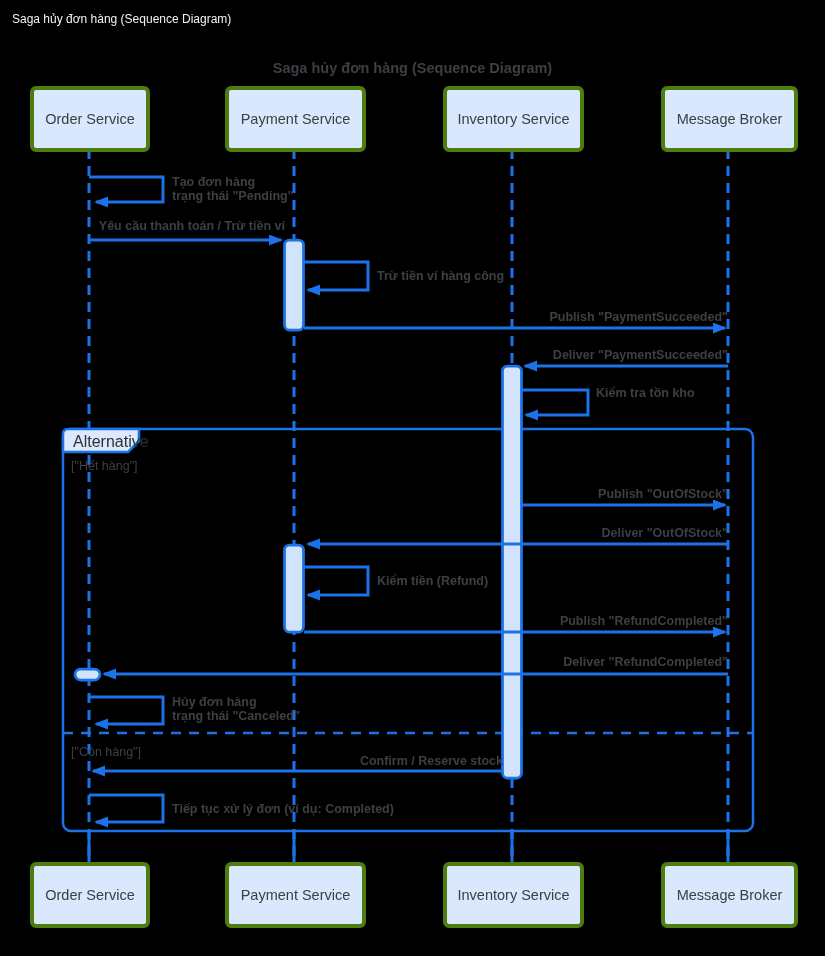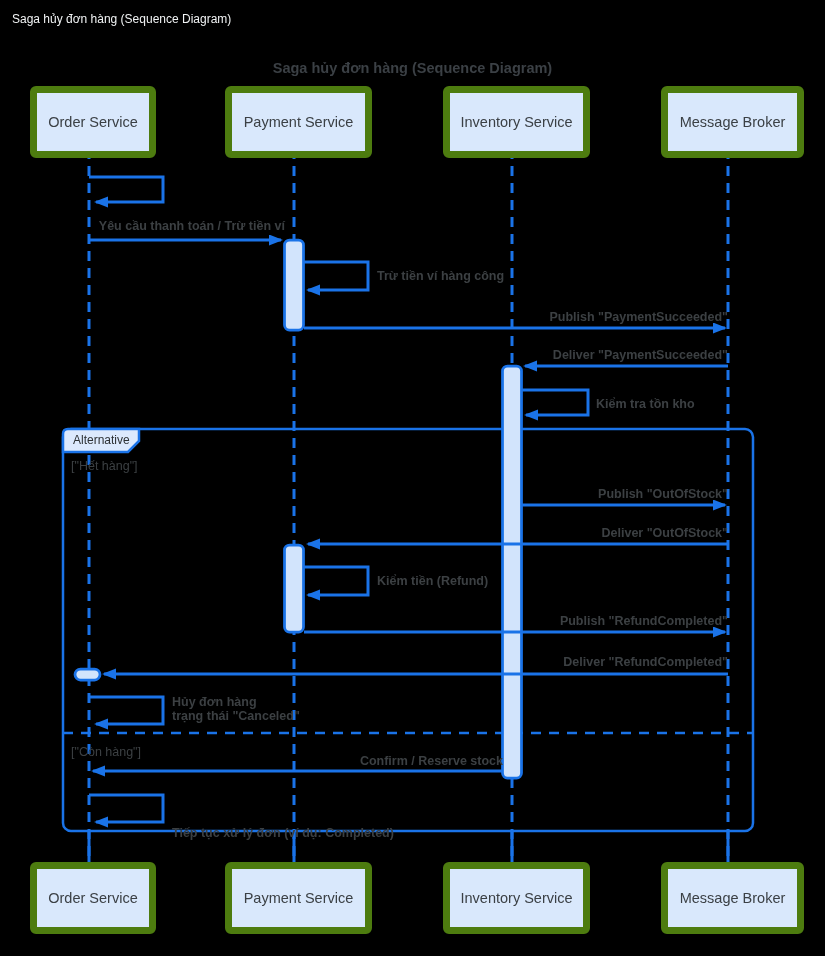--- a/index.html
+++ b/index.html
@@ -3,26 +3,26 @@
 <meta charset="utf-8">
 <style>
   html,body{margin:0;padding:0;background:#000;}
   #canvas{
     position:relative;width:825px;height:956px;background:#000;overflow:hidden;
     font-family:"Liberation Sans",sans-serif;
   }
   .page-header{position:absolute;left:12px;top:12px;font-size:12px;color:#f1f3f4;white-space:nowrap;}
   .diagram-title{position:absolute;left:0;top:60px;width:825px;text-align:center;
     font-size:14.5px;font-weight:700;color:#3b4045;}
-  .box{position:absolute;height:58px;background:#d9e8fc;border:7px solid #4d7c0f;border-radius:6px;
+  .box{position:absolute;height:58px;background:#d9e8fc;border:4px solid #4d7c0f;border-radius:6px;
     display:flex;align-items:center;justify-content:center;color:#3b4045;font-size:14.5px;white-space:nowrap;}
   .msg{position:absolute;font-weight:700;font-size:12.5px;line-height:14px;color:#3c4043;white-space:nowrap;}
   .center{text-align:right;}
   .guard{position:absolute;font-weight:500;font-size:12.5px;color:#3c4043;white-space:nowrap;}
-  .tab-label{position:absolute;left:73px;top:433px;font-size:12px;color:#2d3134;white-space:nowrap;}
+  .tab-label{position:absolute;left:73px;top:433px;font-size:16px;color:#2d3134;white-space:nowrap;}
   svg{position:absolute;left:0;top:0;}
 </style>
 </head>
 <body>
 
 <div id="canvas">
 
   <div class="page-header">Saga hủy đơn hàng (Sequence Diagram)</div>
 
   <div class="diagram-title">Saga hủy đơn hàng (Sequence Diagram)</div>
@@ -100,30 +100,34 @@
       <span>Inventory Service</span>
     </div>
   <div class="box" style="left:661px;top:862px;width:129px;">
       <span>Message Broker</span>
     </div>
 
   <div class="tab-label">Alternative</div>
   <div class="guard" style="left:71px;top:459px;">["Hết hàng"]</div>
   <div class="guard" style="left:71px;top:745px;">["Còn hàng"]</div>
 
+  <div class="msg" style="left:172px;top:175px;">
+    <div>Tạo đơn hàng</div>
+    <div>trạng thái "Pending"</div>
+  </div>
   <div class="msg center" style="left:89px;top:219px;width:196px;">Yêu cầu thanh toán / Trừ tiền ví</div>
   <div class="msg" style="left:377px;top:269px;">Trừ tiền ví hàng công</div>
   <div class="msg center" style="left:304px;top:310px;width:424px;">Publish "PaymentSucceeded"</div>
   <div class="msg center" style="left:521px;top:348px;width:207px;">Deliver "PaymentSucceeded"</div>
-  <div class="msg" style="left:596px;top:397px;text-align:center;">Kiểm tra tồn kho</div>
+  <div class="msg" style="left:596px;top:386px;text-align:center;">Kiểm tra tồn kho</div>
   <div class="msg center" style="left:522px;top:487px;width:206px;">Publish "OutOfStock"</div>
   <div class="msg center" style="left:304px;top:526px;width:424px;">Deliver "OutOfStock"</div>
   <div class="msg" style="left:377px;top:574px;">Kiểm tiền (Refund)</div>
   <div class="msg center" style="left:304px;top:614px;width:424px;">Publish "RefundCompleted"</div>
   <div class="msg center" style="left:100px;top:655px;width:628px;">Deliver "RefundCompleted"</div>
   <div class="msg center" style="left:89px;top:754px;width:414px;">Confirm / Reserve stock</div>
   <div class="msg" style="left:172px;top:695px;">
     <div>Hủy đơn hàng</div>
     <div>trạng thái "Canceled"</div>
   </div>
-  <div class="msg" style="left:172px;top:802px;margin-top:24px;">Tiếp tục xử lý đơn (ví dụ: Completed)</div>
+  <div class="msg" style="left:172px;top:802px;">Tiếp tục xử lý đơn (ví dụ: Completed)</div>
 
 </div>
 
 </body></html>

